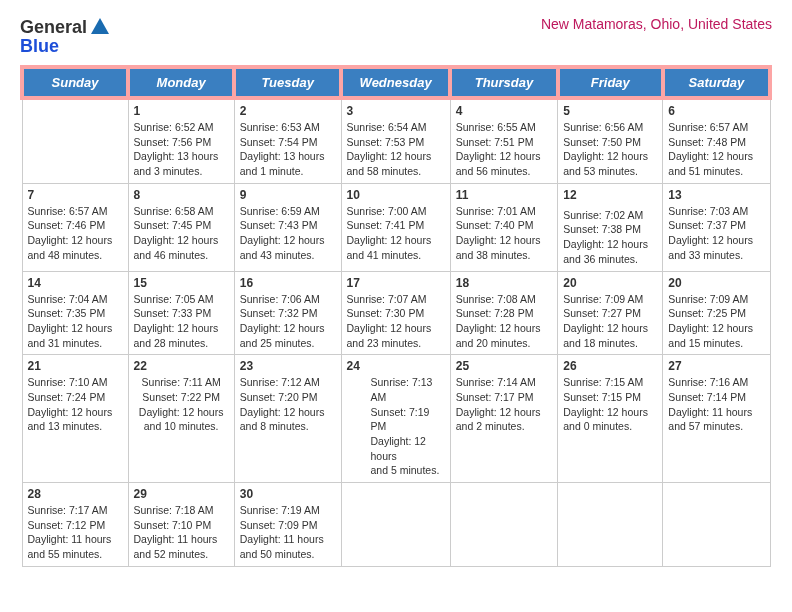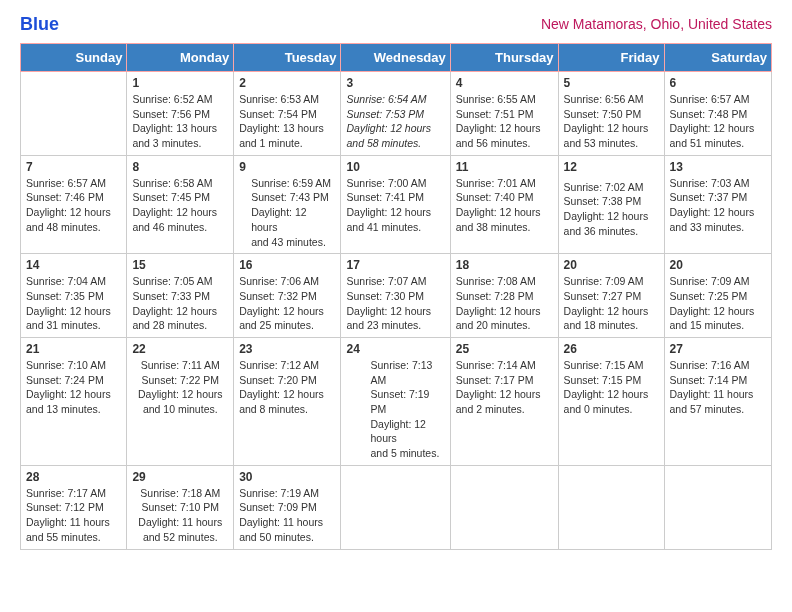--- a/index.html
+++ b/index.html
@@ -36,23 +36,24 @@
     }
     .calendar {
       width: 100%;
       border-collapse: collapse;
       font-size: 11px;
     }
     .calendar th {
       background-color: #3a7fc1;
       color: #fff;
       padding: 6px 4px;
-      text-align: right;
+      text-align: center;
       font-size: 13px;
-      border: 1px solid #fca5a5;
+      border: 4px solid #fca5a5;
+      font-style: italic;
     }
     .calendar td {
       border: 1px solid #ccc;
       vertical-align: top;
       padding: 4px 5px;
       width: 113px;
       min-height: 80px;
       background: #fff;
     }
     .calendar tr.week-row td {
@@ -77,20 +78,26 @@
       display: flex;
       align-items: center;
       gap: 2px;
     }
   </style>
 </head>
 <body>
 
 <div class="header">
   <div class="logo">
+    <div class="logo-wrapper">
+      <span style="font-size:18px;font-weight:bold;color:#333;">General</span>
+      <svg width="22" height="22" viewBox="0 0 22 22">
+        <polygon points="11,2 20,18 2,18" fill="#1a6bb0"></polygon>
+      </svg>
+    </div>
     <span style="font-size:18px;font-weight:bold;color:#1d4ed8;margin-top:-2px;">Blue</span>
   </div>
   <div class="title-block">
     <div class="location">New Matamoras, Ohio, United States</div>
   </div>
 </div>
 
 <table class="calendar">
   <thead>
     <tr id="header-row">
@@ -115,21 +122,21 @@
         </td>
         <td>
           <span class="day-num">2</span>
           <div class="day-info" style="white-space: pre-line;">Sunrise: 6:53 AM
 Sunset: 7:54 PM
 Daylight: 13 hours
 and 1 minute.</div>
         </td>
         <td>
           <span class="day-num">3</span>
-          <div class="day-info" style="white-space: pre-line; font-style: italic;">Sunrise: 6:54 AM
+          <div class="day-info" style="white-space: pre-line;">Sunrise: 6:54 AM
 Sunset: 7:53 PM
 Daylight: 12 hours
 and 58 minutes.</div>
         </td>
         <td>
           <span class="day-num">4</span>
           <div class="day-info" style="white-space: pre-line;">Sunrise: 6:55 AM
 Sunset: 7:51 PM
 Daylight: 12 hours
 and 56 minutes.</div>
@@ -159,21 +166,21 @@
         </td>
         <td>
           <span class="day-num">8</span>
           <div class="day-info" style="white-space: pre-line;">Sunrise: 6:58 AM
 Sunset: 7:45 PM
 Daylight: 12 hours
 and 46 minutes.</div>
         </td>
         <td>
           <span class="day-num">9</span>
-          <div class="day-info" style="white-space: pre-line; margin-left: 12px;">Sunrise: 6:59 AM
+          <div class="day-info" style="white-space: pre-line;">Sunrise: 6:59 AM
 Sunset: 7:43 PM
 Daylight: 12 hours
 and 43 minutes.</div>
         </td>
         <td>
           <span class="day-num">10</span>
           <div class="day-info" style="white-space: pre-line;">Sunrise: 7:00 AM
 Sunset: 7:41 PM
 Daylight: 12 hours
 and 41 minutes.</div>
@@ -305,21 +312,21 @@
       <tr class="week-row">
         <td>
           <span class="day-num">28</span>
           <div class="day-info" style="white-space: pre-line;">Sunrise: 7:17 AM
 Sunset: 7:12 PM
 Daylight: 11 hours
 and 55 minutes.</div>
         </td>
         <td>
           <span class="day-num">29</span>
-          <div class="day-info" style="white-space: pre-line; text-align: center;">Sunrise: 7:18 AM
+          <div class="day-info" style="white-space: pre-line;">Sunrise: 7:18 AM
 Sunset: 7:10 PM
 Daylight: 11 hours
 and 52 minutes.</div>
         </td>
         <td>
           <span class="day-num">30</span>
           <div class="day-info" style="white-space: pre-line;">Sunrise: 7:19 AM
 Sunset: 7:09 PM
 Daylight: 11 hours
 and 50 minutes.</div>

